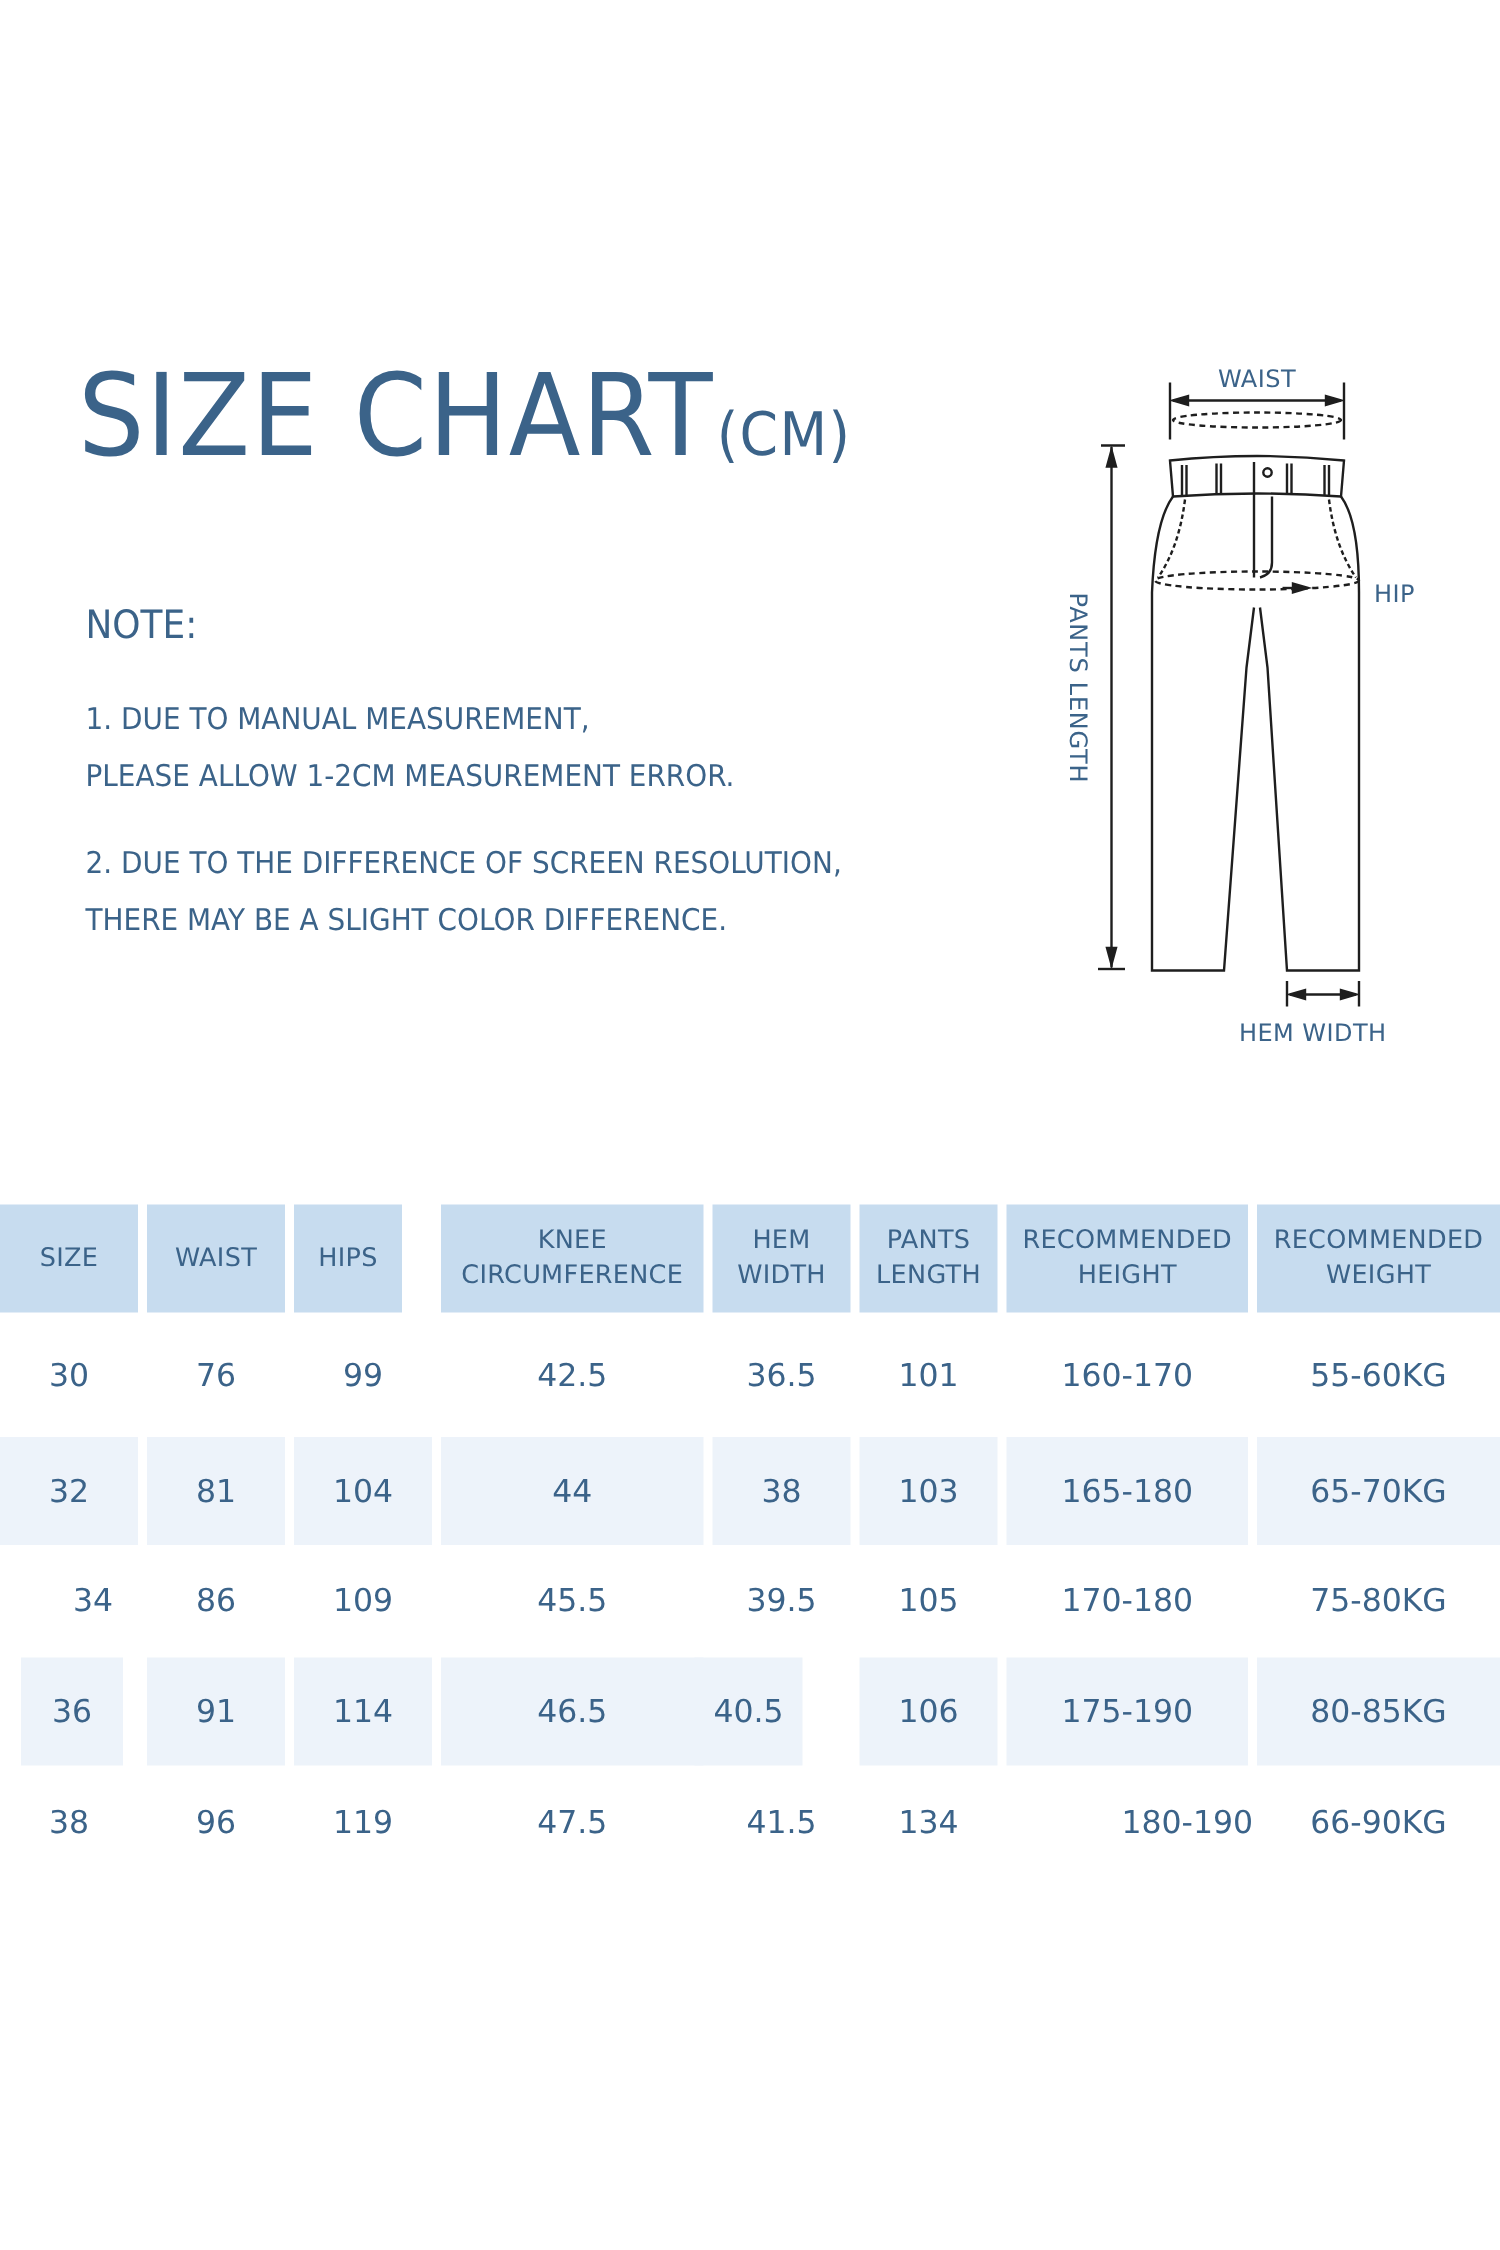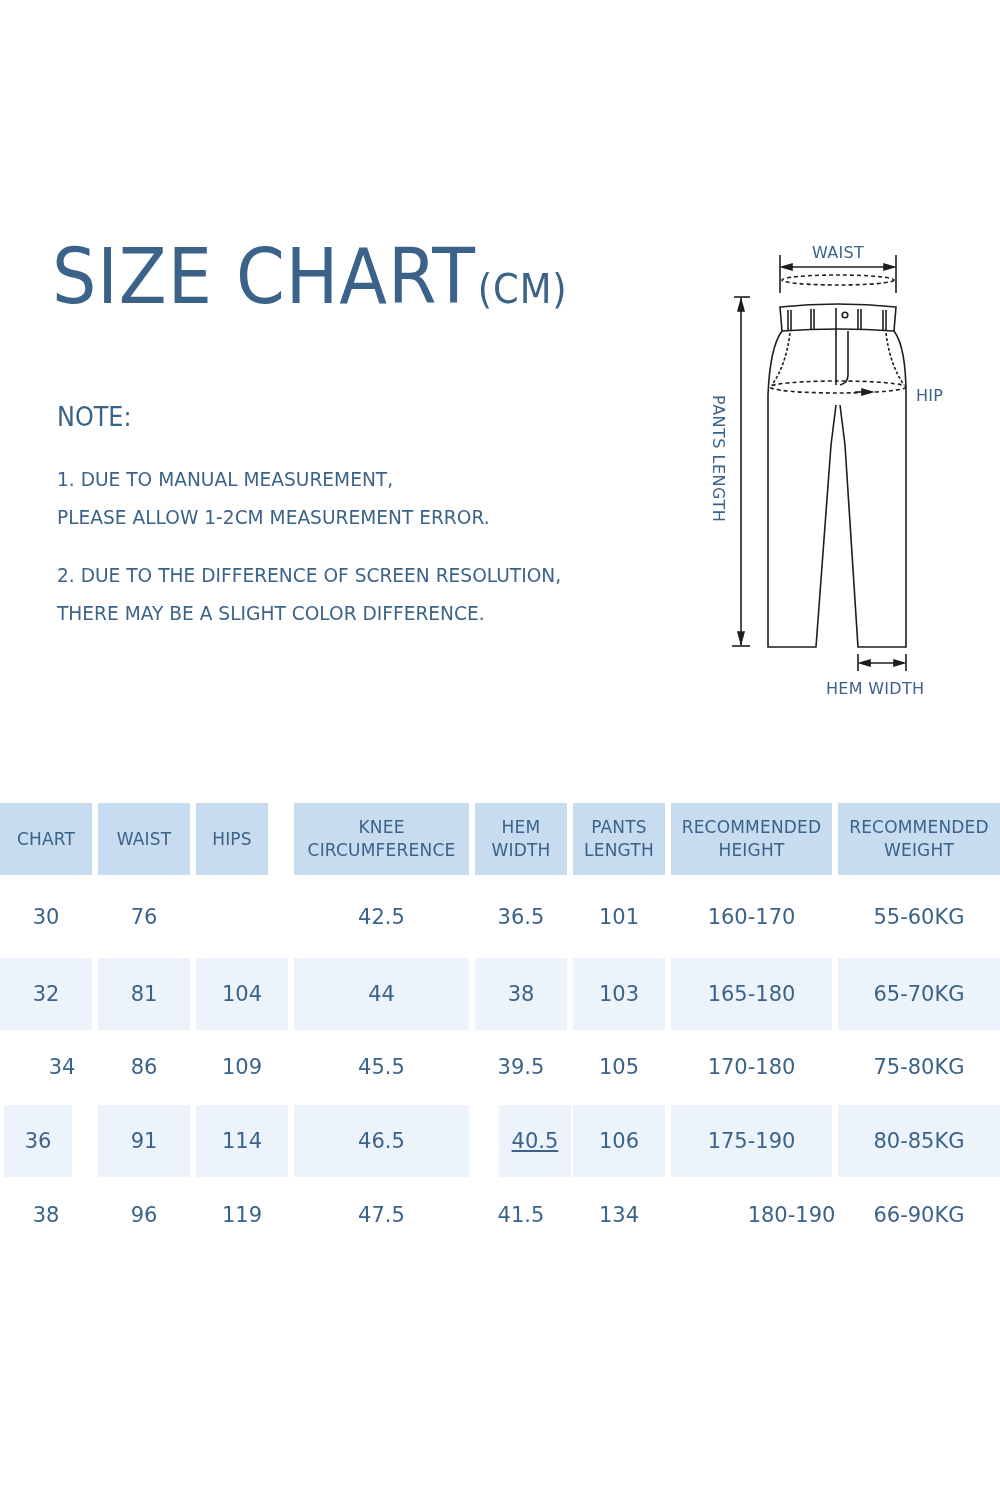--- a/index.html
+++ b/index.html
@@ -111,21 +111,21 @@
   <div class="dlabel" style="left:112px; top:9px;">WAIST</div>
   <div class="dlabel" style="left:216px; top:152px;">HIP</div>
   <div class="dlabel vertical" style="left:9px; top:160px;">PANTS LENGTH</div>
   <div class="dlabel" style="left:126px; top:445px;">HEM WIDTH</div>
 </div>
 
 <div class="size-table">
 
   <div class="trow thead" style="top:0; height:72px;">
     <div class="cell" style="left:0; width:92px;">
-        <span>CHART</span>
+        <span>SIZE</span>
       </div>
     <div class="cell" style="left:98px; width:92px;">
         <span>WAIST</span>
       </div>
     <div class="cell" style="left:196px; width:72px;">
         <span>HIPS</span>
       </div>
     <div class="cell" style="left:294px; width:175px;">
         <span>KNEE
 CIRCUMFERENCE</span>
@@ -147,20 +147,23 @@
 WEIGHT</span>
       </div>
   </div>
 
   <div class="trow tbody" style="top:78px; height:72px;">
     <div class="cell" style="left:0; width:92px;">
         <span>30</span>
       </div>
     <div class="cell" style="left:98px; width:92px;">
         <span>76</span>
+      </div>
+    <div class="cell" style="left:196px; width:92px;">
+        <span>99</span>
       </div>
     <div class="cell" style="left:294px; width:175px;">
         <span>42.5</span>
       </div>
     <div class="cell" style="left:475px; width:92px;">
         <span>36.5</span>
       </div>
     <div class="cell" style="left:573px; width:92px;">
         <span>101</span>
       </div>
@@ -220,33 +223,33 @@
       </div>
     <div class="cell" style="left:671px; width:161px;">
         <span>170-180</span>
       </div>
     <div class="cell" style="left:838px; width:162px;">
         <span>75-80KG</span>
       </div>
   </div>
 
   <div class="trow tbody striped" style="top:302px; height:72px;">
-    <div class="cell" style="left:4px; width:68px;">
+    <div class="cell" style="left:14px; width:68px;">
         <span>36</span>
       </div>
     <div class="cell" style="left:98px; width:92px;">
         <span>91</span>
       </div>
     <div class="cell" style="left:196px; width:92px;">
         <span>114</span>
       </div>
     <div class="cell" style="left:294px; width:175px;">
         <span>46.5</span>
       </div>
-    <div class="cell" style="left:499px; width:72px;text-decoration:underline;">
+    <div class="cell" style="left:463px; width:72px;">
         <span>40.5</span>
       </div>
     <div class="cell" style="left:573px; width:92px;">
         <span>106</span>
       </div>
     <div class="cell" style="left:671px; width:161px;">
         <span>175-190</span>
       </div>
     <div class="cell" style="left:838px; width:162px;">
         <span>80-85KG</span>

